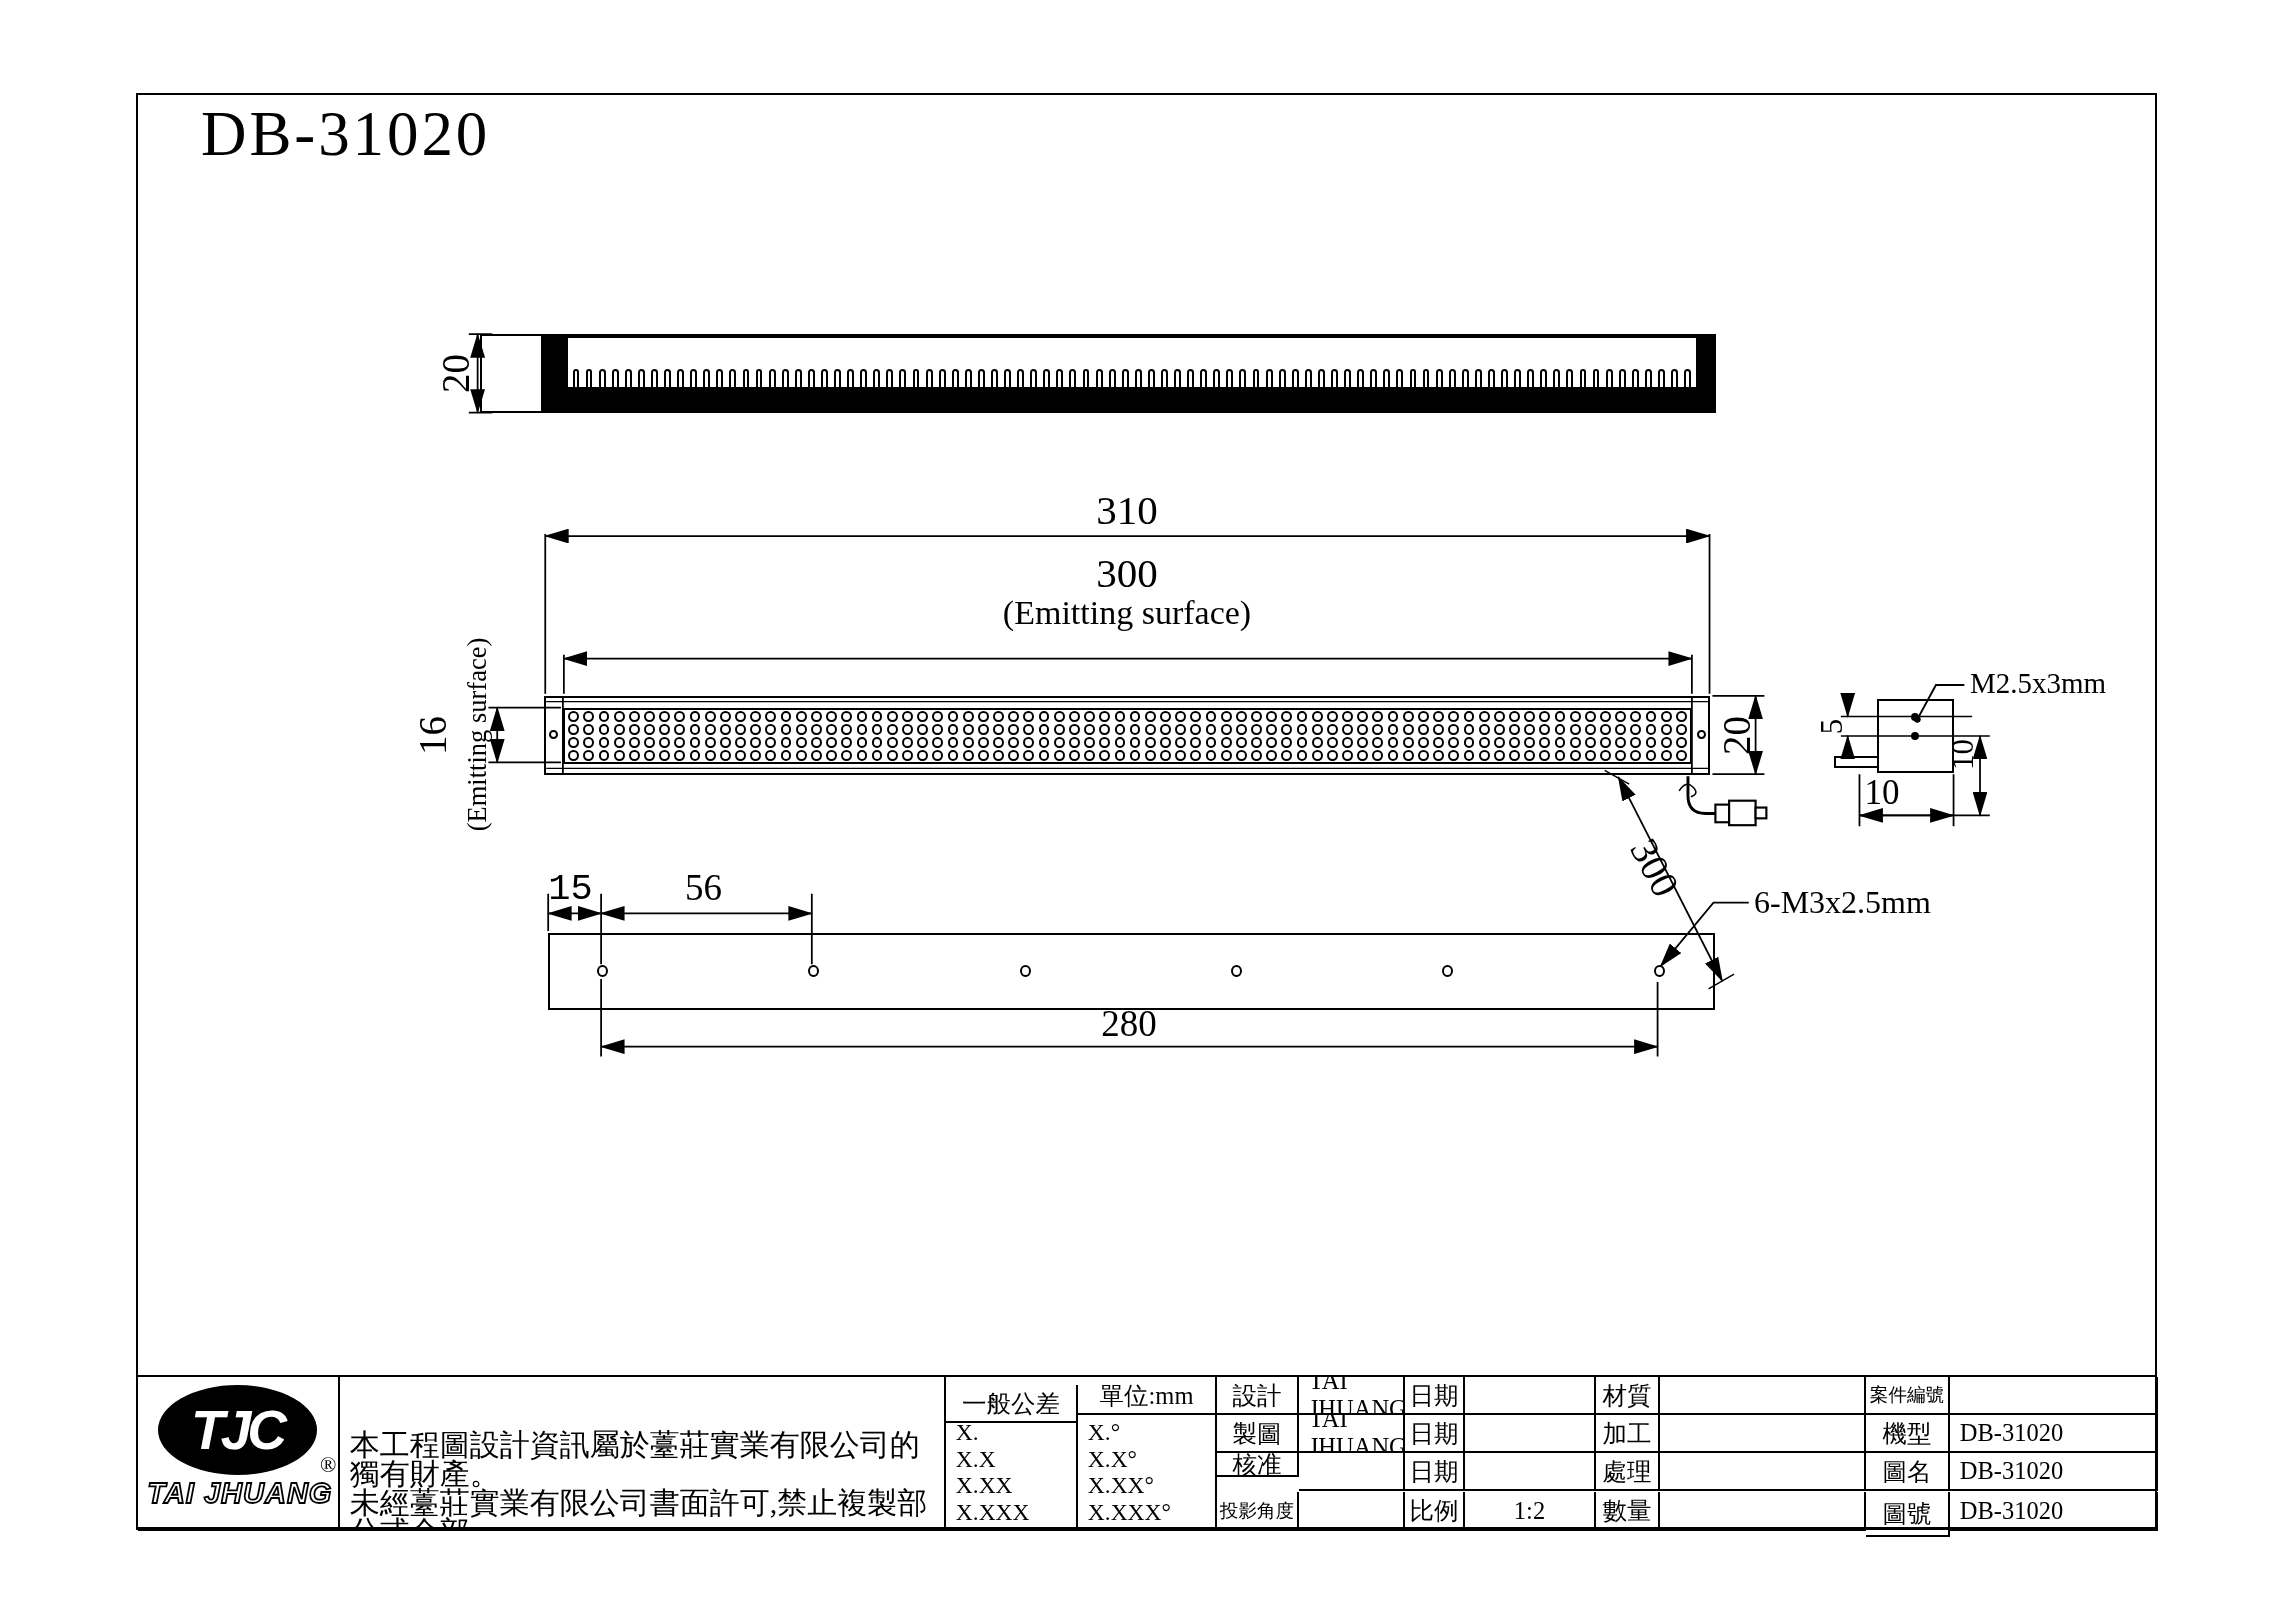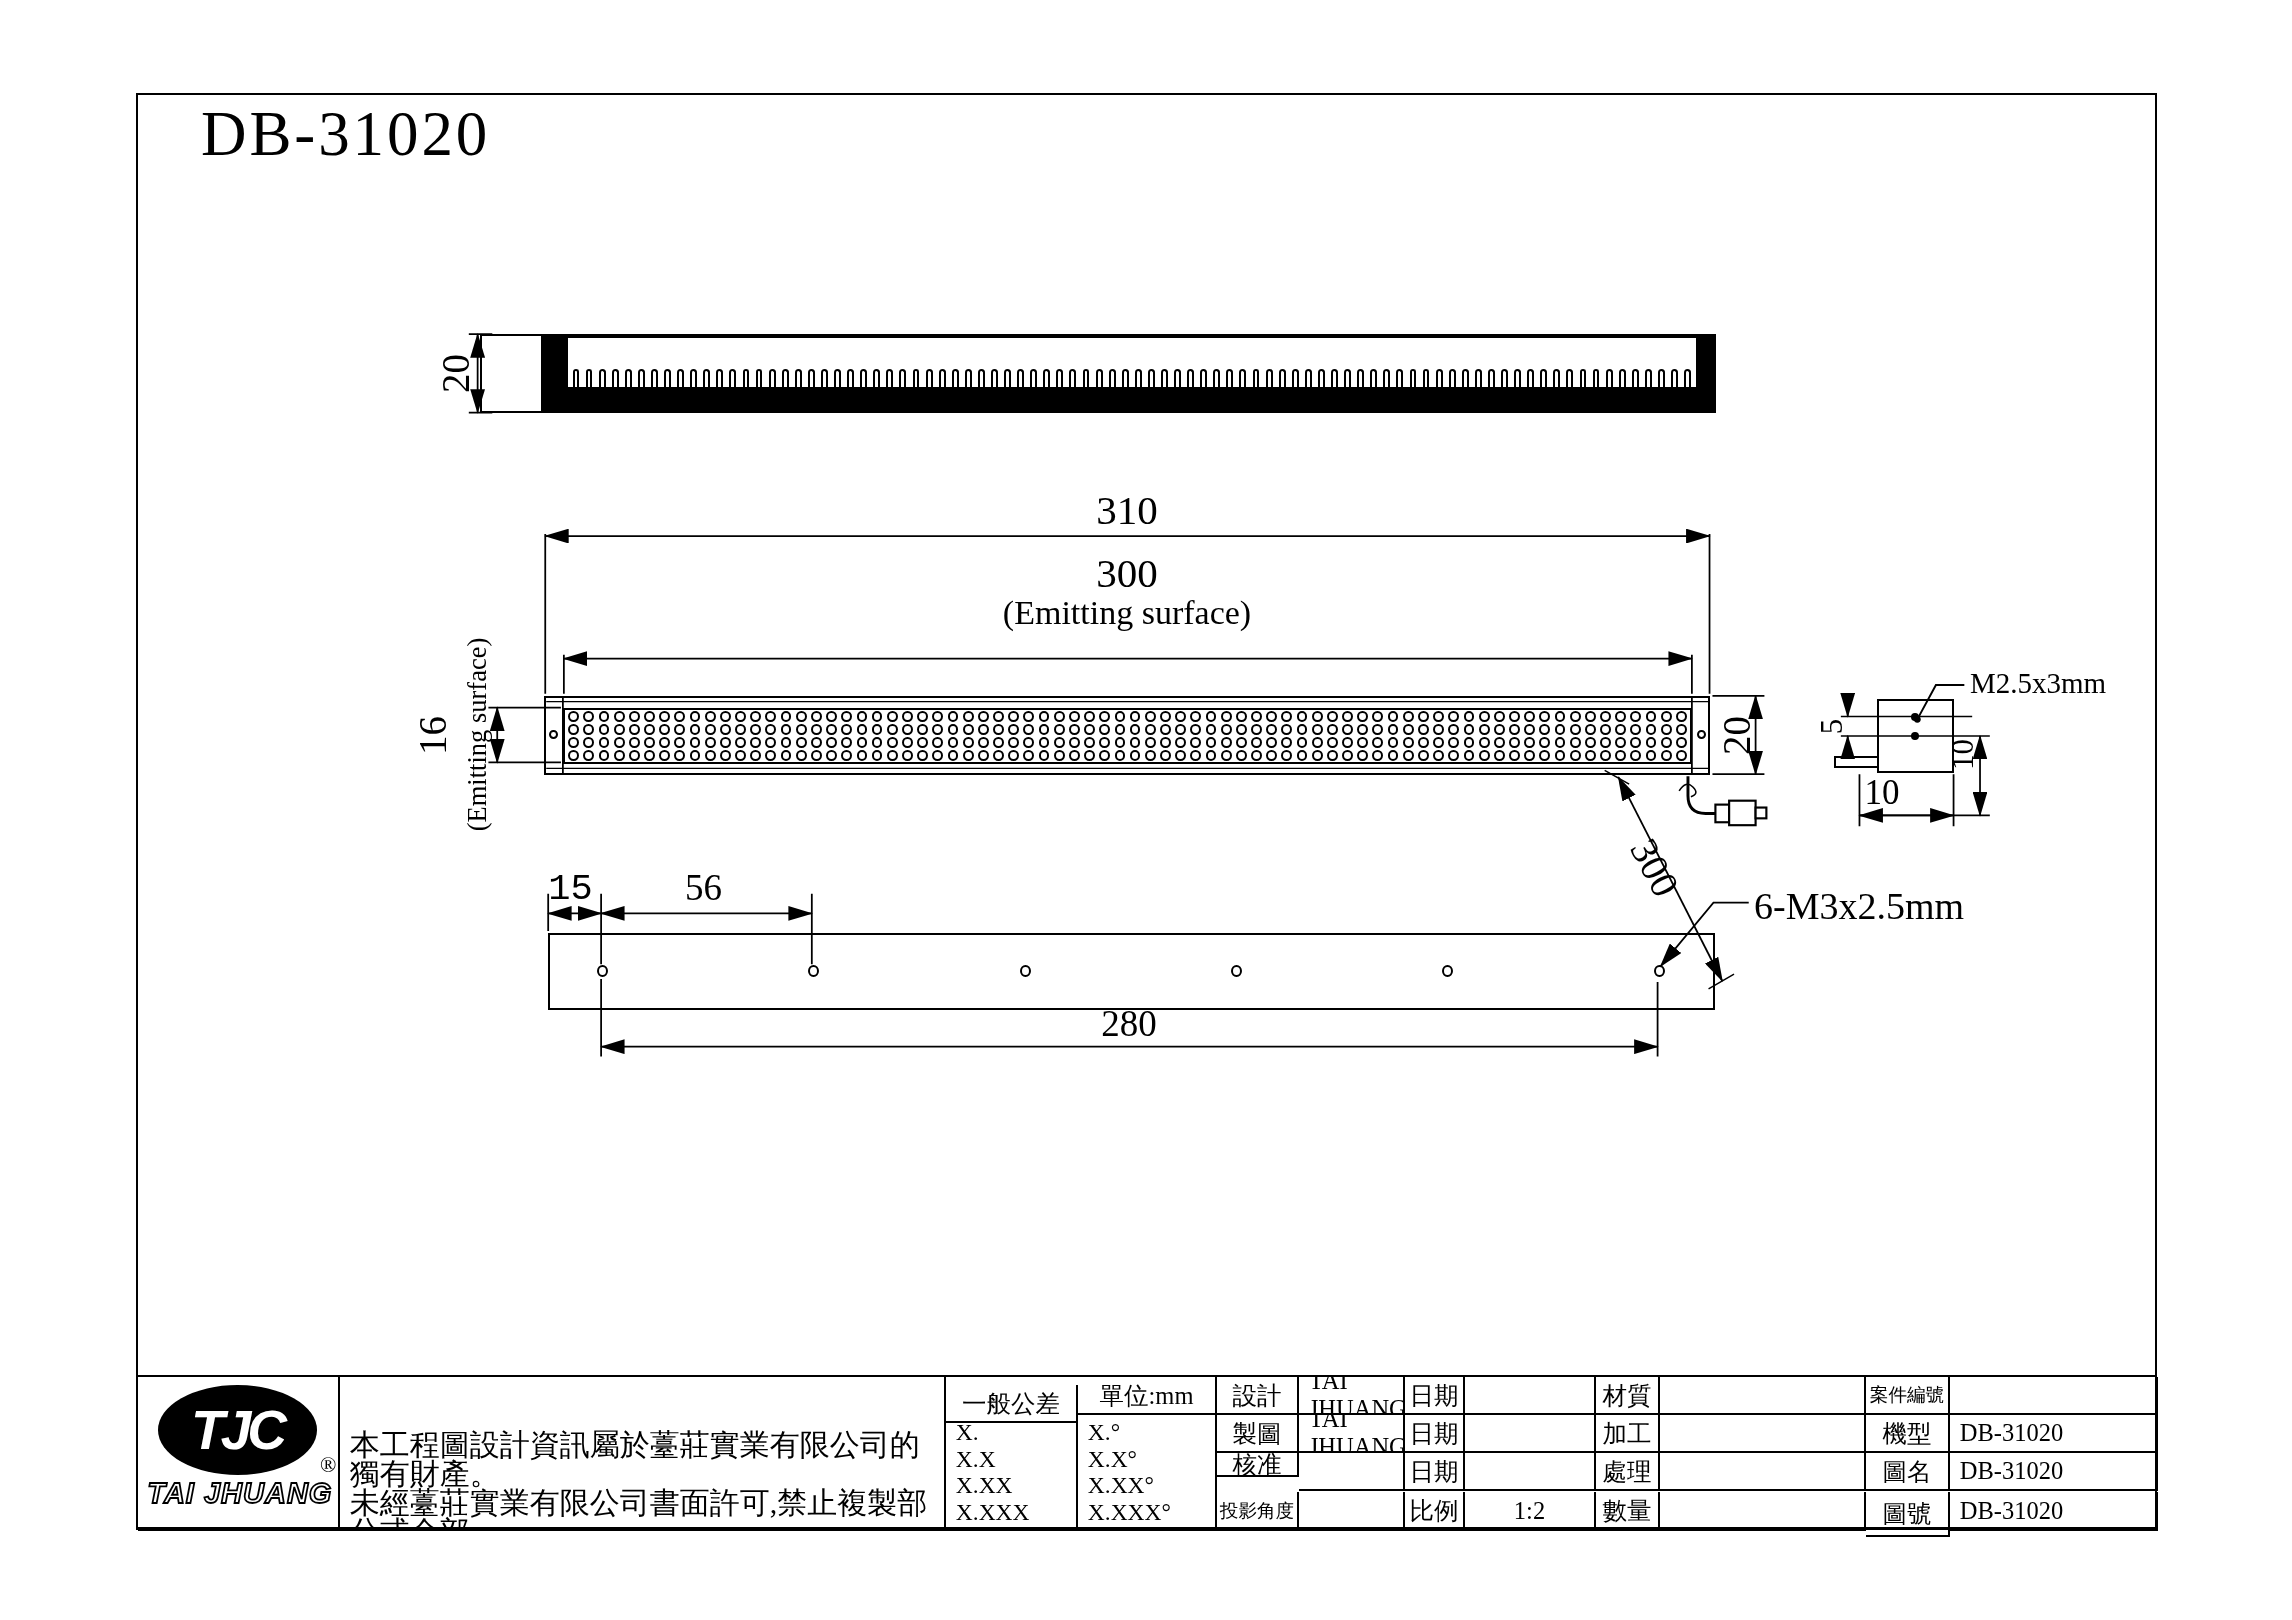--- a/index.html
+++ b/index.html
@@ -528,21 +528,21 @@
   </svg>
 
   <div class="dim ctr" style="left:1068px;top:486px;width:118px;font-size:41px;">310</div>
   <div class="dim ctr" style="left:1068px;top:549px;width:118px;font-size:41px;">300</div>
   <div class="dim ctr" style="left:941px;top:594px;width:372px;font-size:34px;">(Emitting surface)</div>
   <div class="dim rot" style="left:423px;top:354px;width:59px;height:39px;font-size:39px;">20</div>
   <div class="dim rot" style="left:400px;top:716px;width:59px;height:39px;font-size:39px;">16</div>
   <div class="dim rot" style="left:370px;top:718px;width:216px;height:33px;font-size:26.5px;">(Emitting surface)</div>
   <div class="dim rot" style="left:1702px;top:716px;width:63px;height:39px;font-size:39px;">20</div>
   <div class="dim ctr" style="left:1613px;top:845px;width:84px;font-size:39px;transform:rotate(62deg);">300</div>
-  <div class="dim" style="left:1754px;top:884px;font-size:38px;text-align:right;">6-M3x2.5mm</div>
+  <div class="dim" style="left:1754px;top:884px;font-size:32px;text-align:right;">6-M3x2.5mm</div>
   <div class="dim" style="left:1970px;top:667px;font-size:29px;">M2.5x3mm</div>
   <div class="dim rot" style="left:1809px;top:712px;width:39px;height:29px;font-size:31px;">5</div>
   <div class="dim rot" style="left:1933px;top:740px;width:53px;height:29px;font-size:31px;">10</div>
   <div class="dim ctr" style="left:1843px;top:773px;width:78px;font-size:35px;">10</div>
   <div class="dim ctr" style="left:541px;top:868px;width:59px;font-size:37px;font-family:Liberation Mono, monospace;">15</div>
   <div class="dim ctr" style="left:674px;top:866px;width:59px;font-size:37px;">56</div>
   <div class="dim ctr" style="left:1070px;top:1002px;width:118px;font-size:37px;">280</div>
 
   <div class="abs" id="titleblock">
     <div class="tb-cell" style="left:0;top:0;width:202px;height:154px;">

